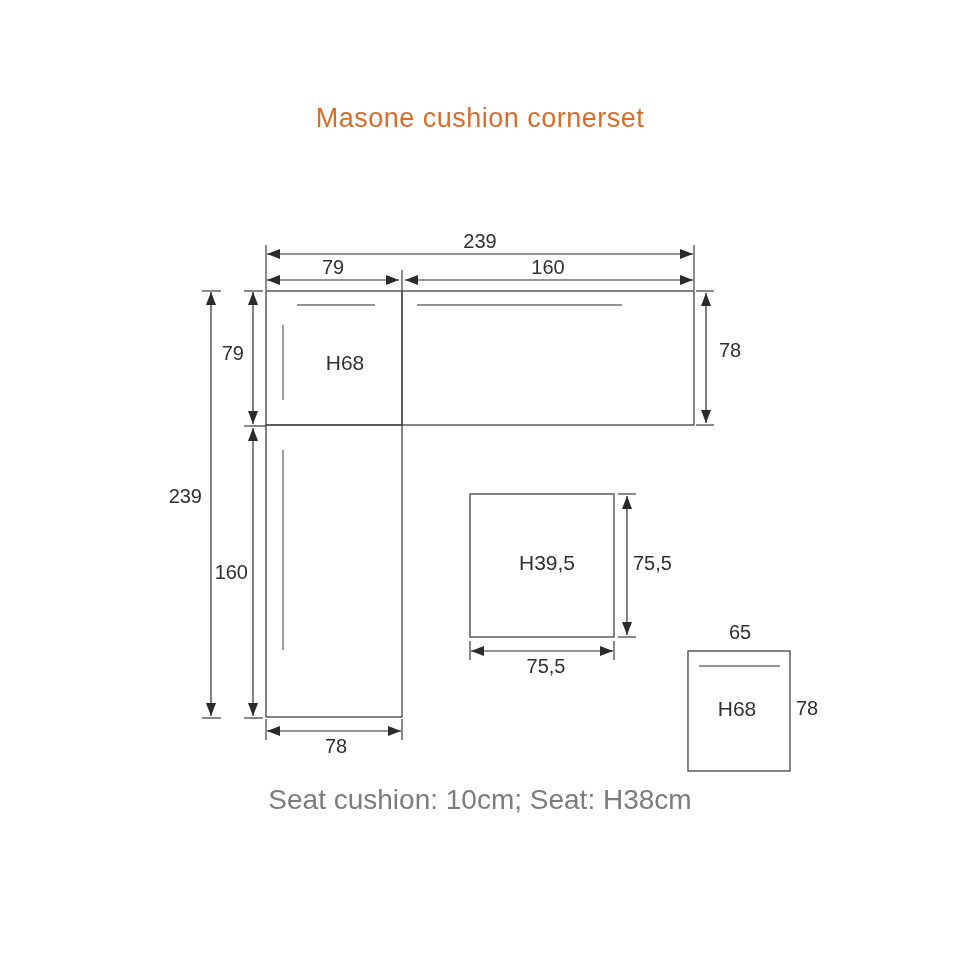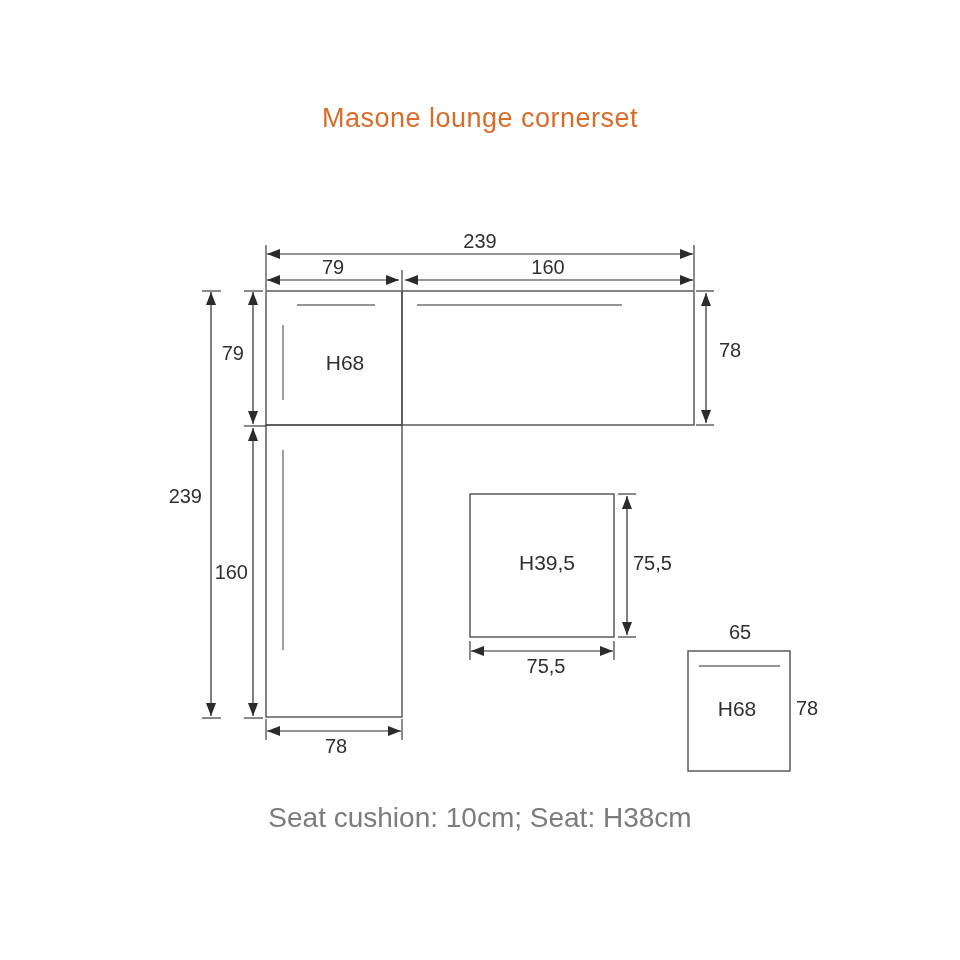--- a/index.html
+++ b/index.html
@@ -5,35 +5,35 @@
   html,body{margin:0;padding:0;}
   body{
     width:960px;height:960px;position:relative;background:#ffffff;
     font-family:"Liberation Sans",sans-serif;overflow:hidden;
   }
   .title{
     position:absolute;top:103px;left:0;width:960px;text-align:center;
     font-size:27px;color:#d96c28;letter-spacing:.5px;
   }
   .caption{
-    position:absolute;top:802px;left:0;width:960px;text-align:center;
+    position:absolute;top:784px;left:0;width:960px;text-align:center;
     font-size:28px;color:#7c7c7c;
   }
   svg{position:absolute;top:0;left:0;}
   .outline{fill:none;stroke:#4f4f4f;stroke-width:1.4;}
   .seatline{stroke:#949494;stroke-width:1.8;fill:none;}
   .dimline{stroke:#2b2b2b;stroke-width:1.2;fill:none;}
   .tick{stroke:#2b2b2b;stroke-width:1.1;fill:none;}
   .dimtxt{font-family:"Liberation Sans",sans-serif;font-size:20px;fill:#303030;}
   .piecetxt{font-family:"Liberation Sans",sans-serif;font-size:21px;fill:#303030;}
 </style>
 </head>
 <body>
 
-<div class="title">Masone lounge cornerset</div>
+<div class="title">Masone cushion cornerset</div>
 
 <svg width="960" height="960" viewBox="0 0 960 960" xmlns="http://www.w3.org/2000/svg">
   <defs>
     <marker id="arr" markerUnits="userSpaceOnUse" markerWidth="14" markerHeight="11" refX="13" refY="5" orient="auto-start-reverse">
       <path d="M0,0 L13,5 L0,10 Z" fill="#2b2b2b"></path>
     </marker>
   </defs>
 
   <g>
     <rect class="outline" x="266" y="291" width="136" height="134"></rect>

